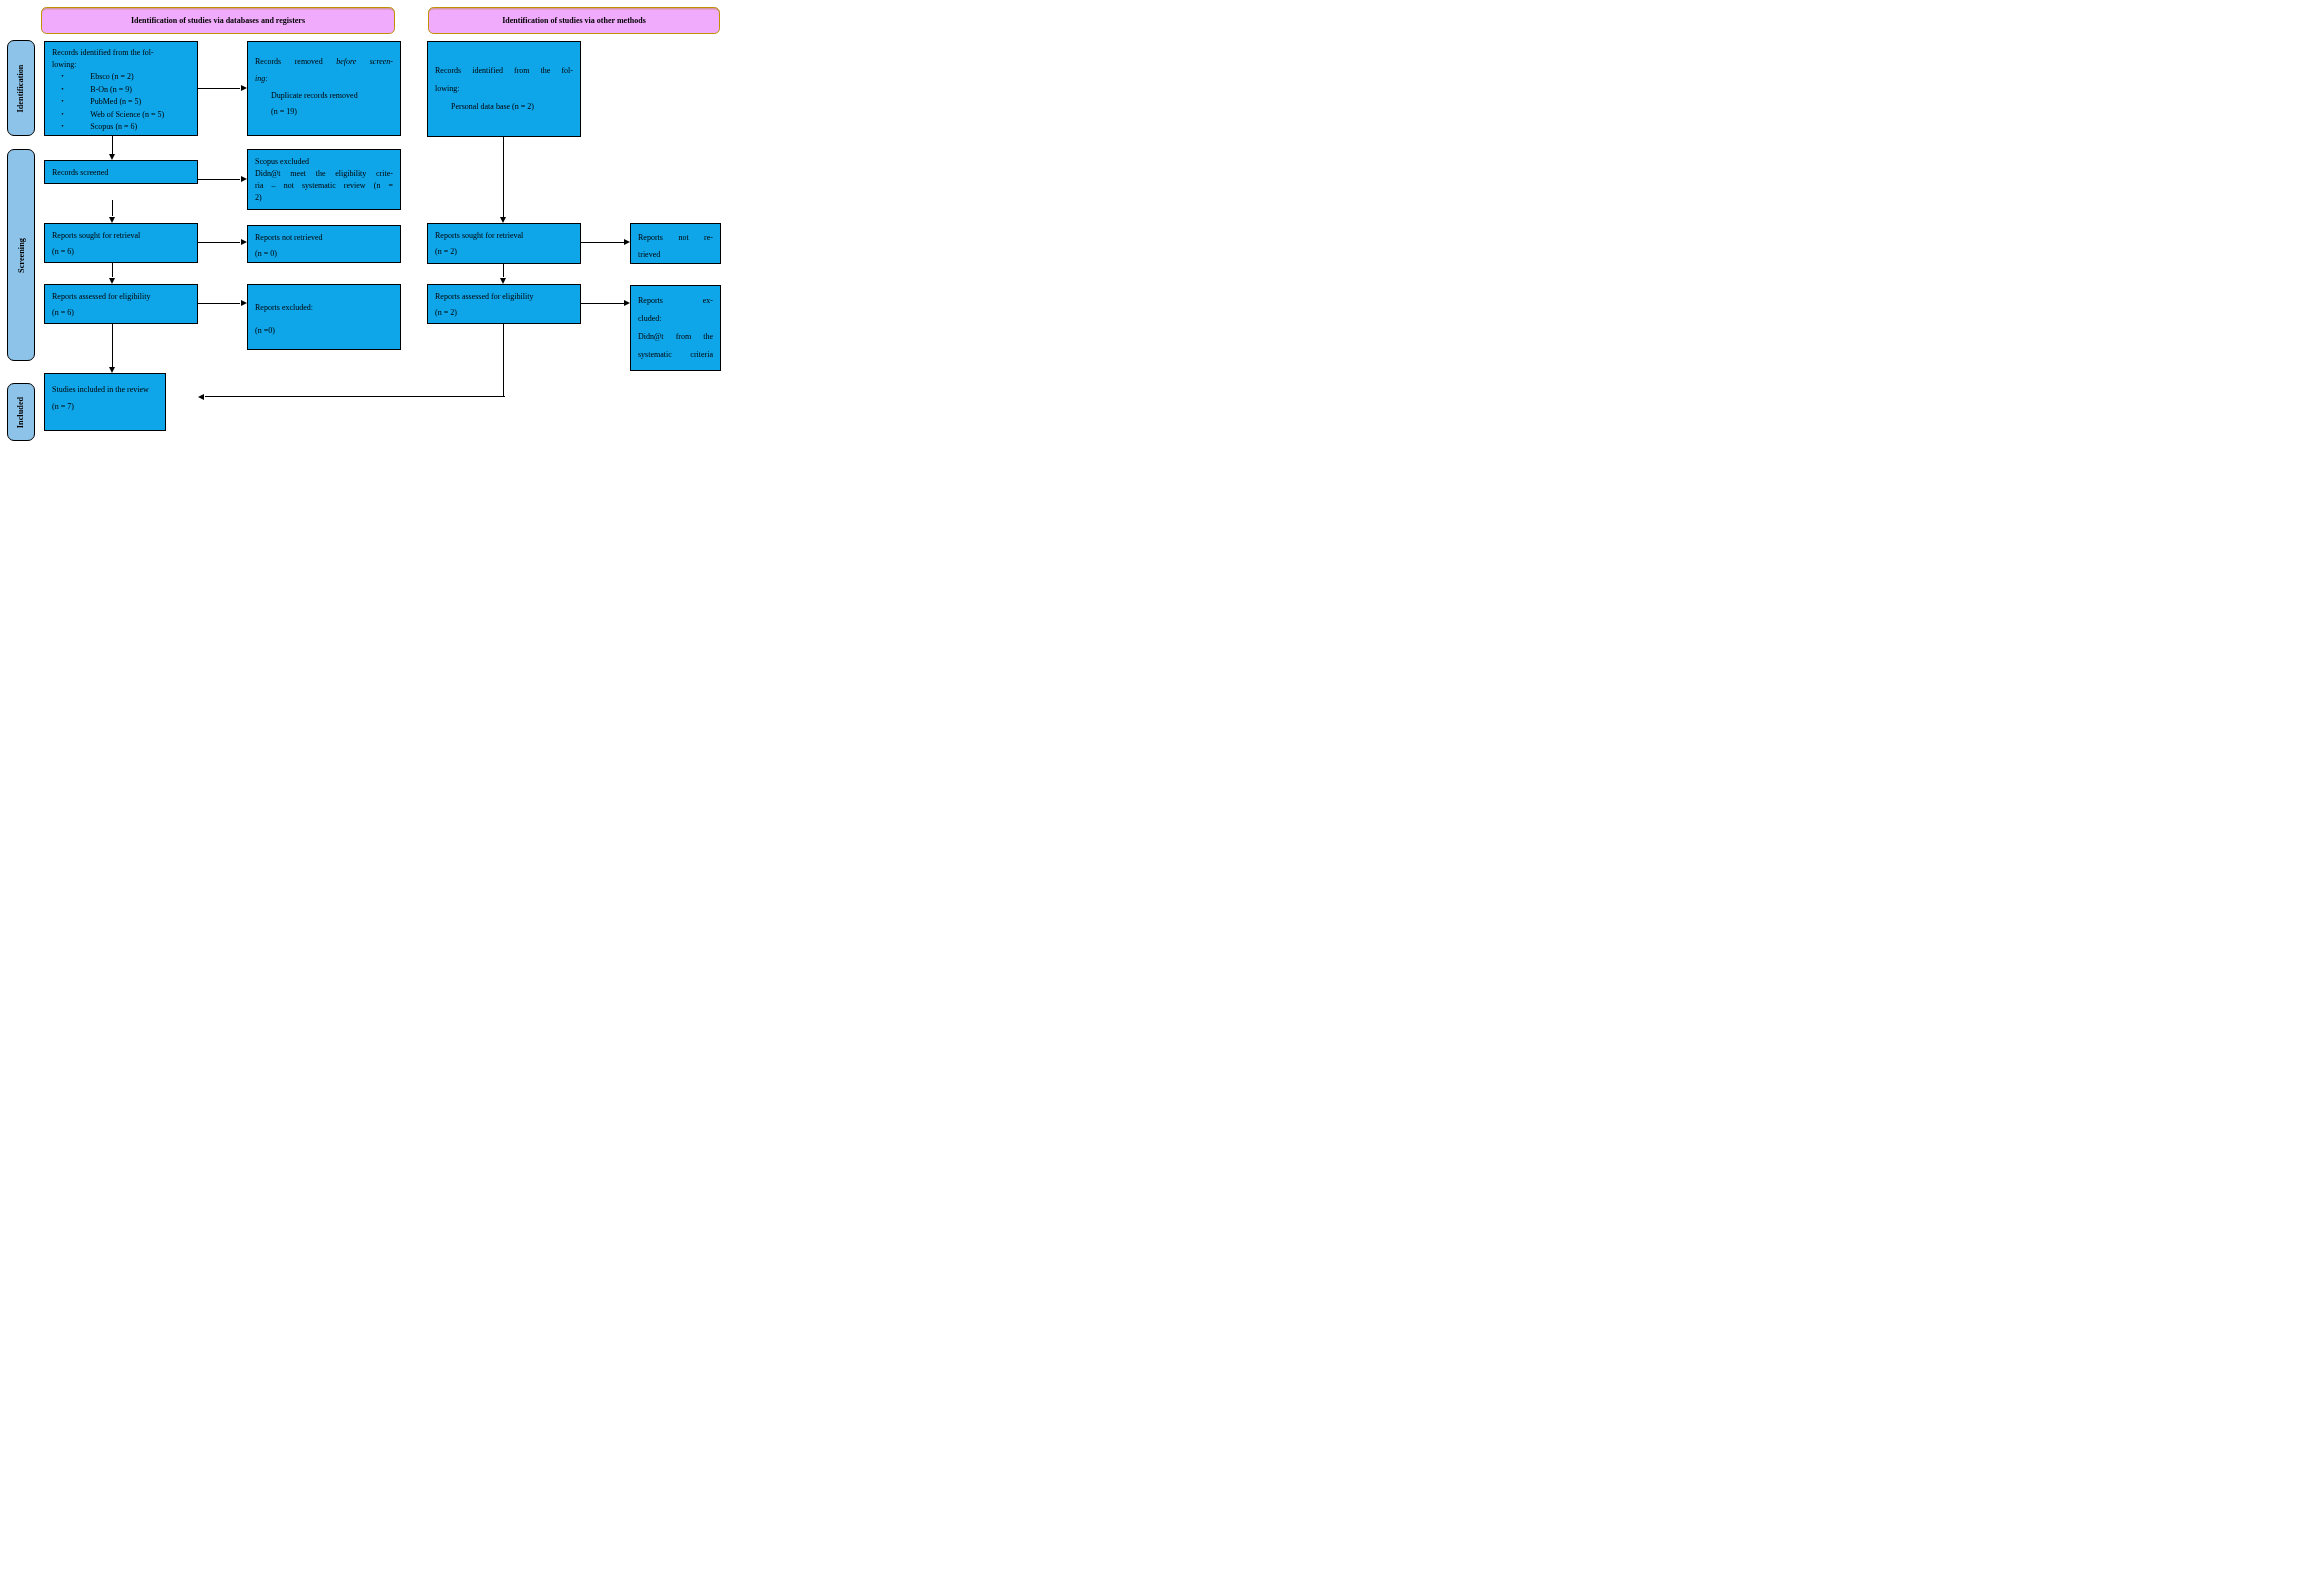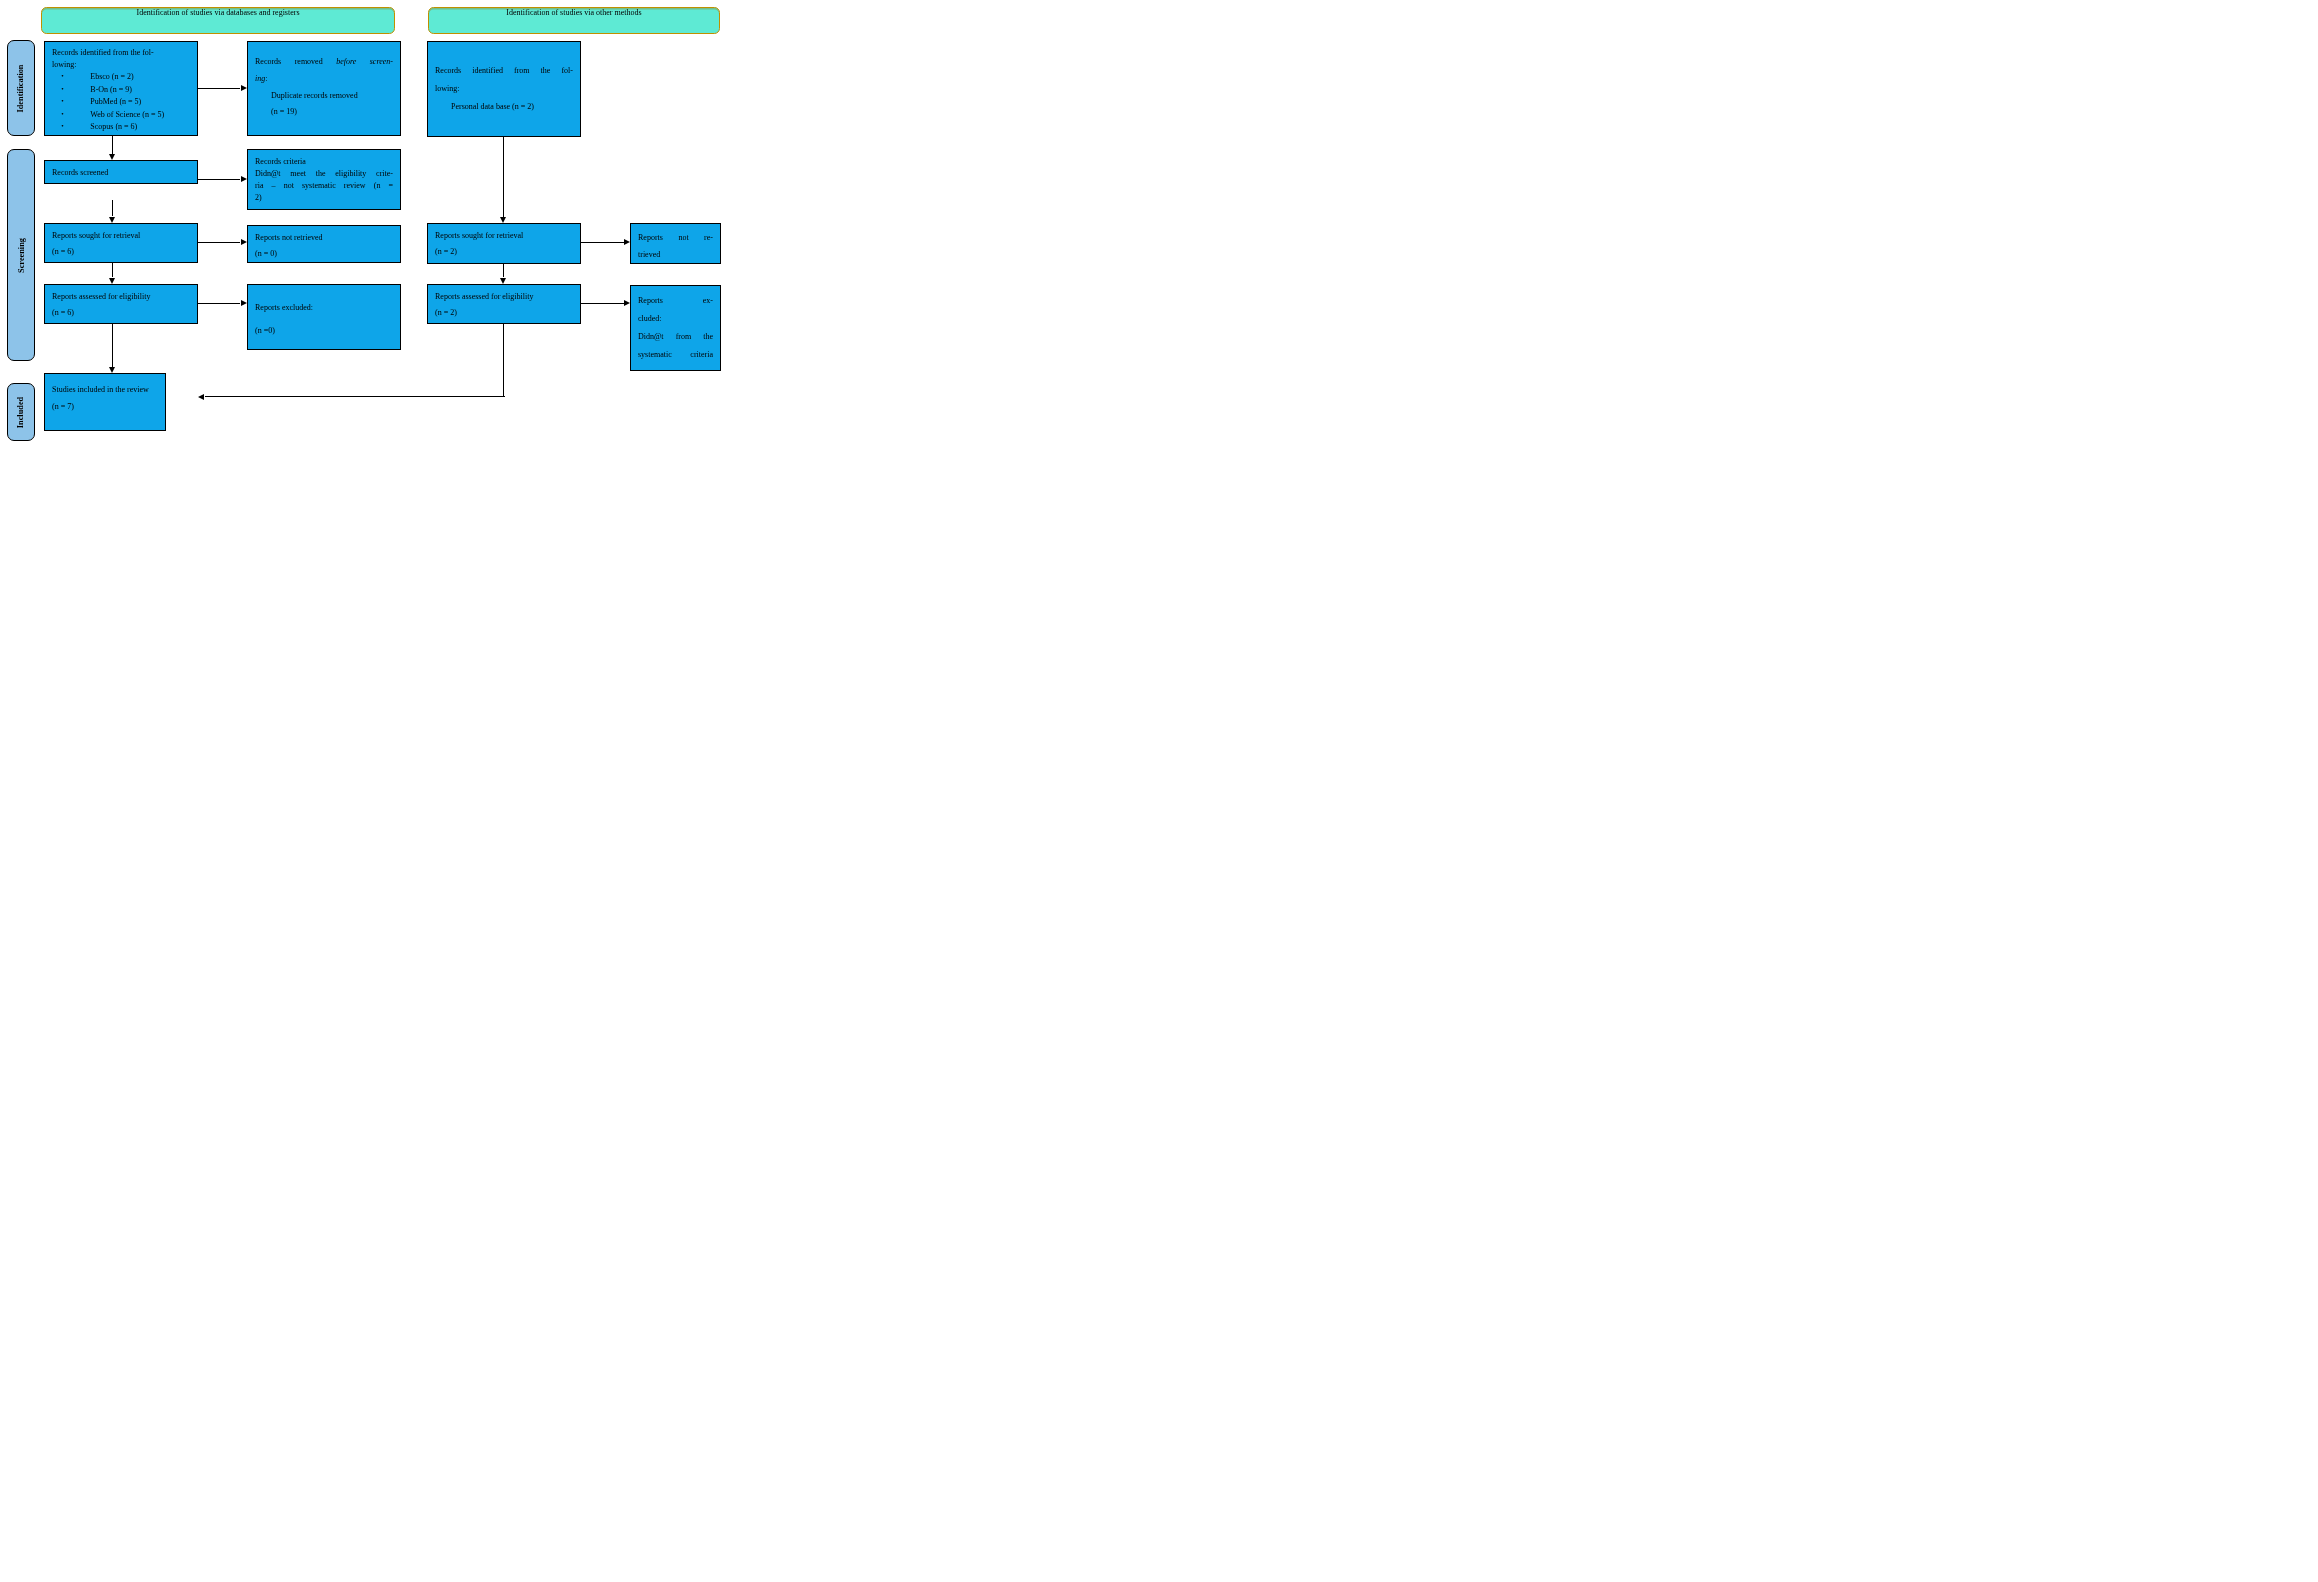--- a/index.html
+++ b/index.html
@@ -6,26 +6,26 @@
   #stage{
     position:relative;
     width:727px;height:444px;
     background:#ffffff;
     font-family:"Liberation Serif", serif;
     color:#000;
     overflow:hidden;
   }
   .banner{
     position:absolute;
-    background:#5eead4;
+    background:#f0abfc;
     border:1.4px solid #BF9000;
     border-radius:5.6px;
     box-sizing:border-box;
-    display:flex;align-items:flex-start;justify-content:center;
-    font-weight:normal;font-size:8px;
+    display:flex;align-items:center;justify-content:center;
+    font-weight:bold;font-size:8px;
     box-shadow:inset 0 1.4px 0 rgba(160,110,0,.35);
   }
   .side{
     position:absolute;
     background:#8DC3E9;
     border:1.9px solid #000;
     border-radius:7px;
     box-sizing:border-box;
     display:flex;align-items:center;justify-content:center;
   }
@@ -137,21 +137,21 @@
       <span>Records removed </span><span class="it">before screen-</span>
     </div>
     <div>
       <span class="it">ing</span><span>:</span>
     </div>
     <div class="ind">Duplicate records removed</div>
     <div class="ind">(n = 19)</div>
   </div>
 
   <div class="box lh-mid" style="left:247px;top:149px;width:154px;height:61px;padding-top:5.6px;">
-    <div>Records criteria</div>
+    <div>Scopus excluded</div>
     <div class="jline">Didn@t meet the eligibility crite-</div>
     <div class="jline">ria – not systematic review (n =</div>
     <div>2)</div>
   </div>
 
   <div class="box lh-tall" style="left:247px;top:225px;width:154px;height:38px;">
     <div>Reports not retrieved</div>
     <div>(n = 0)</div>
   </div>
 

